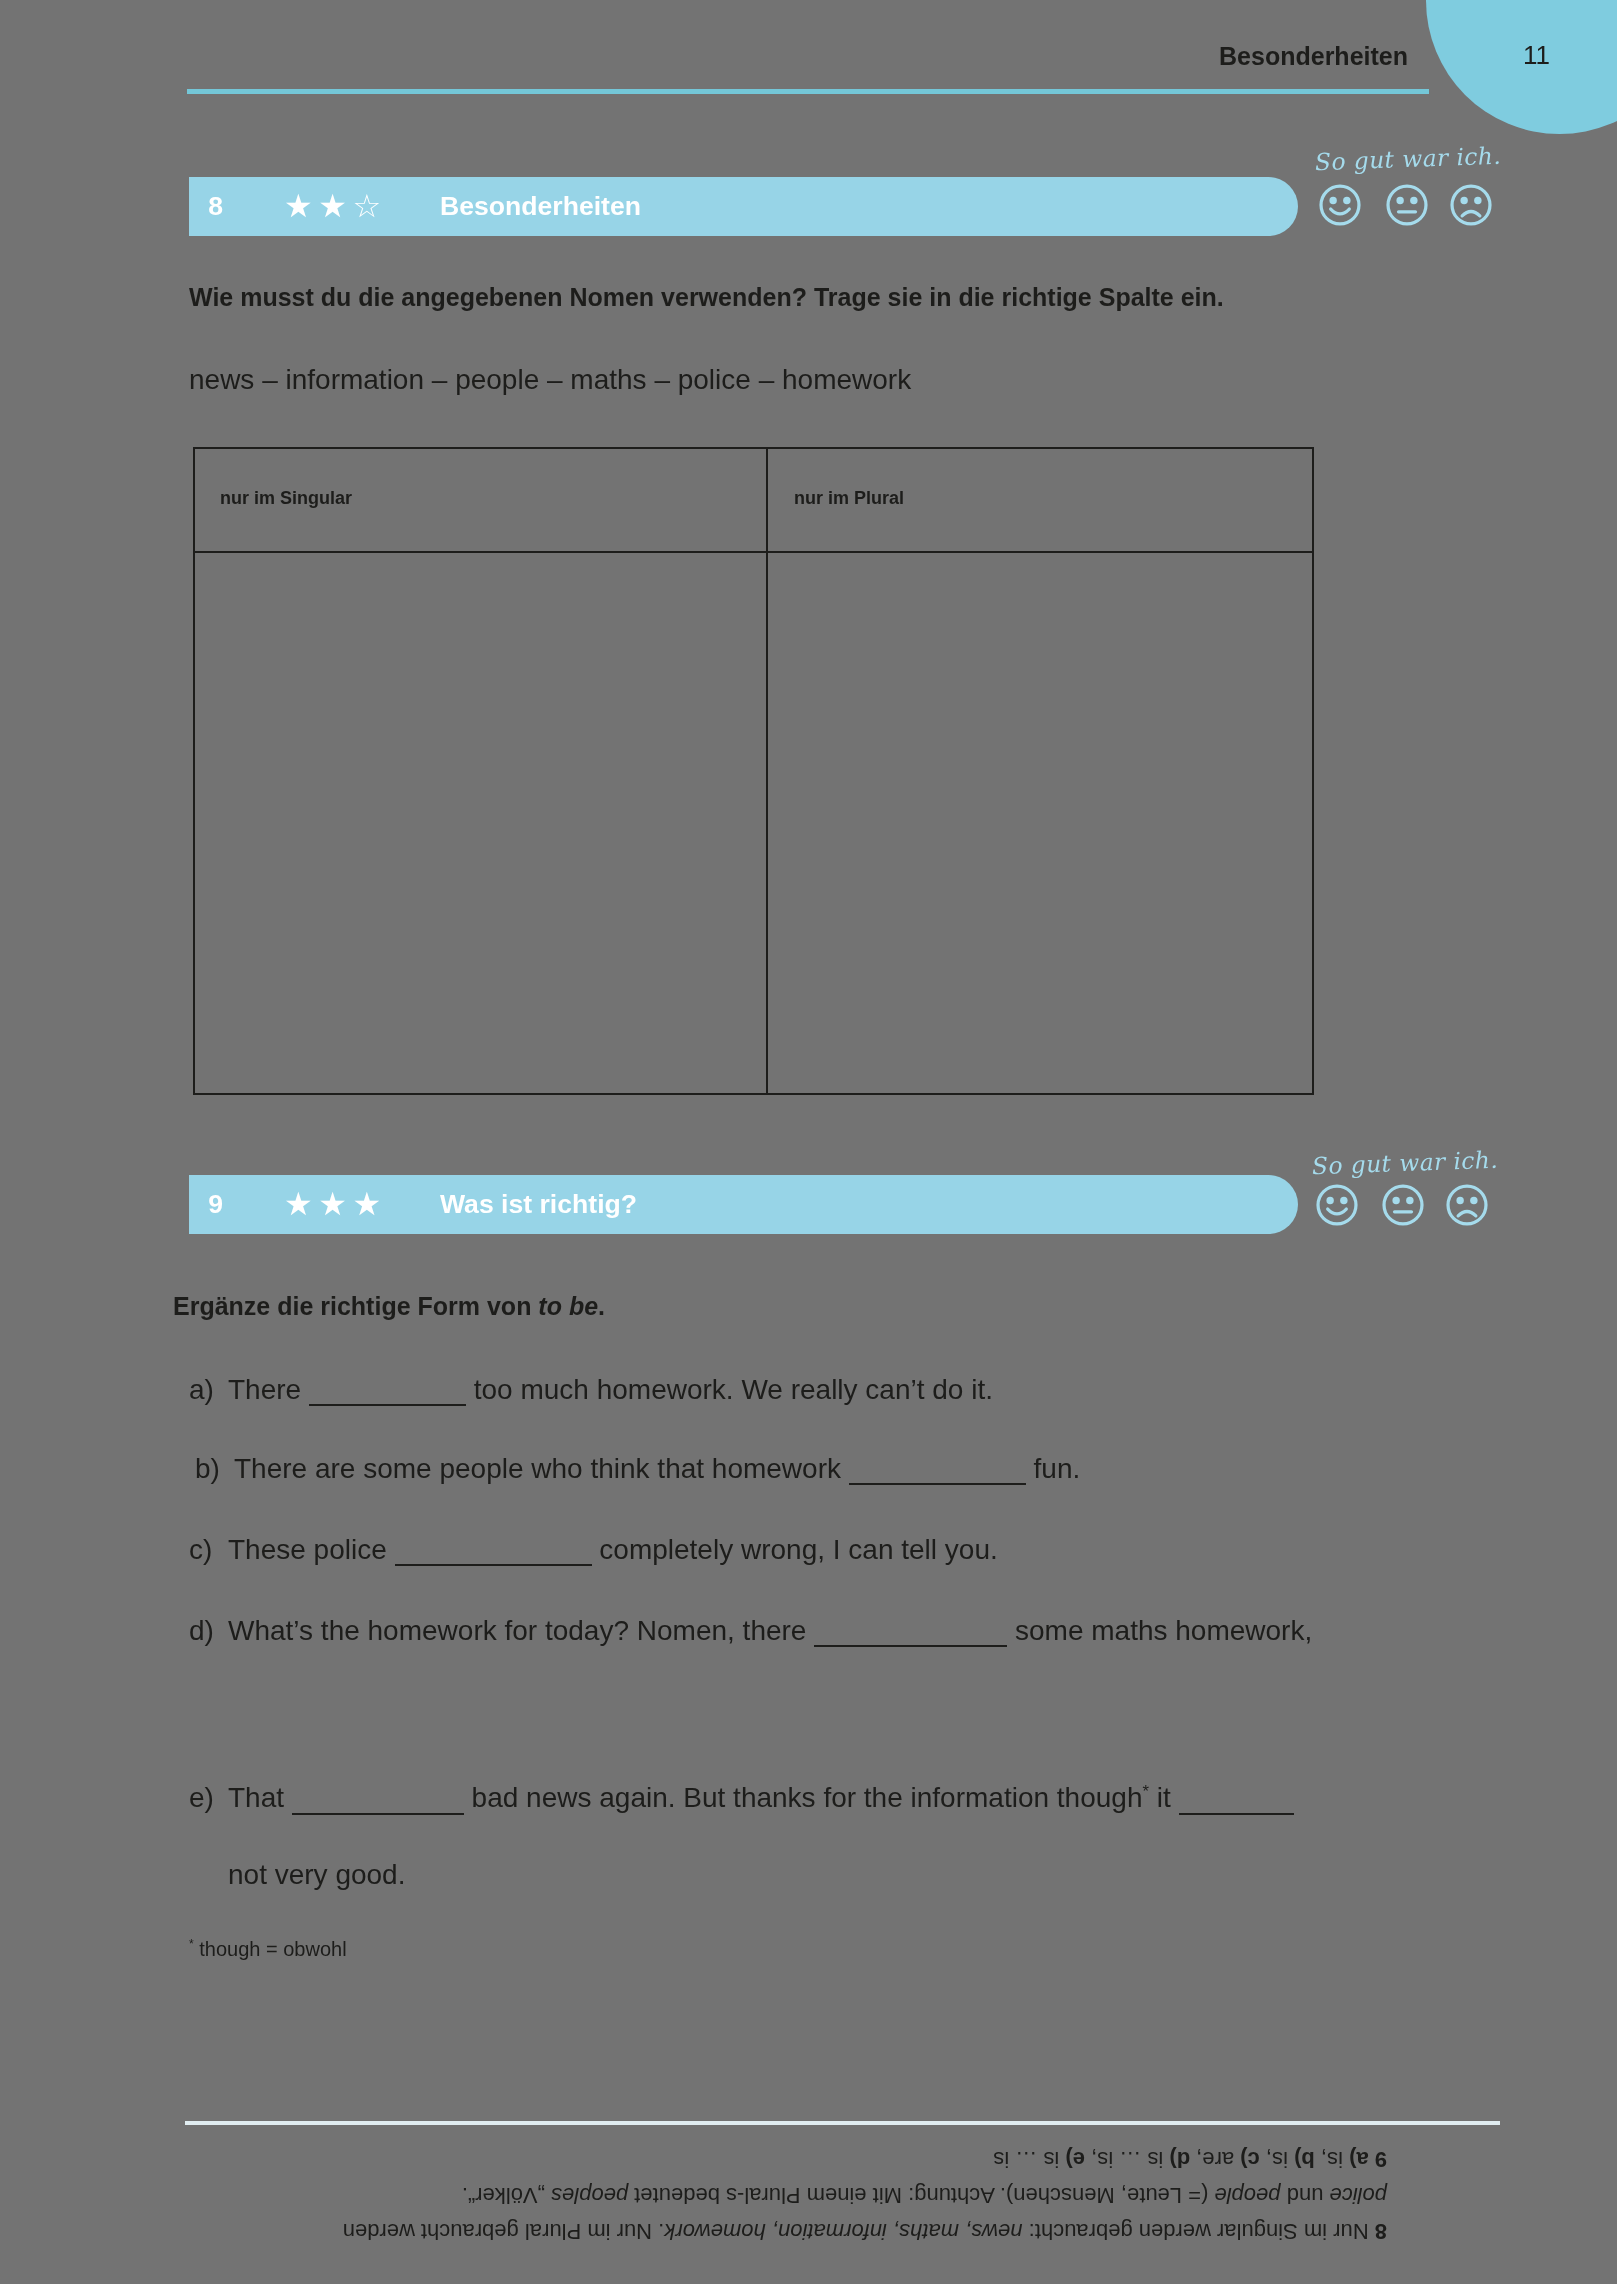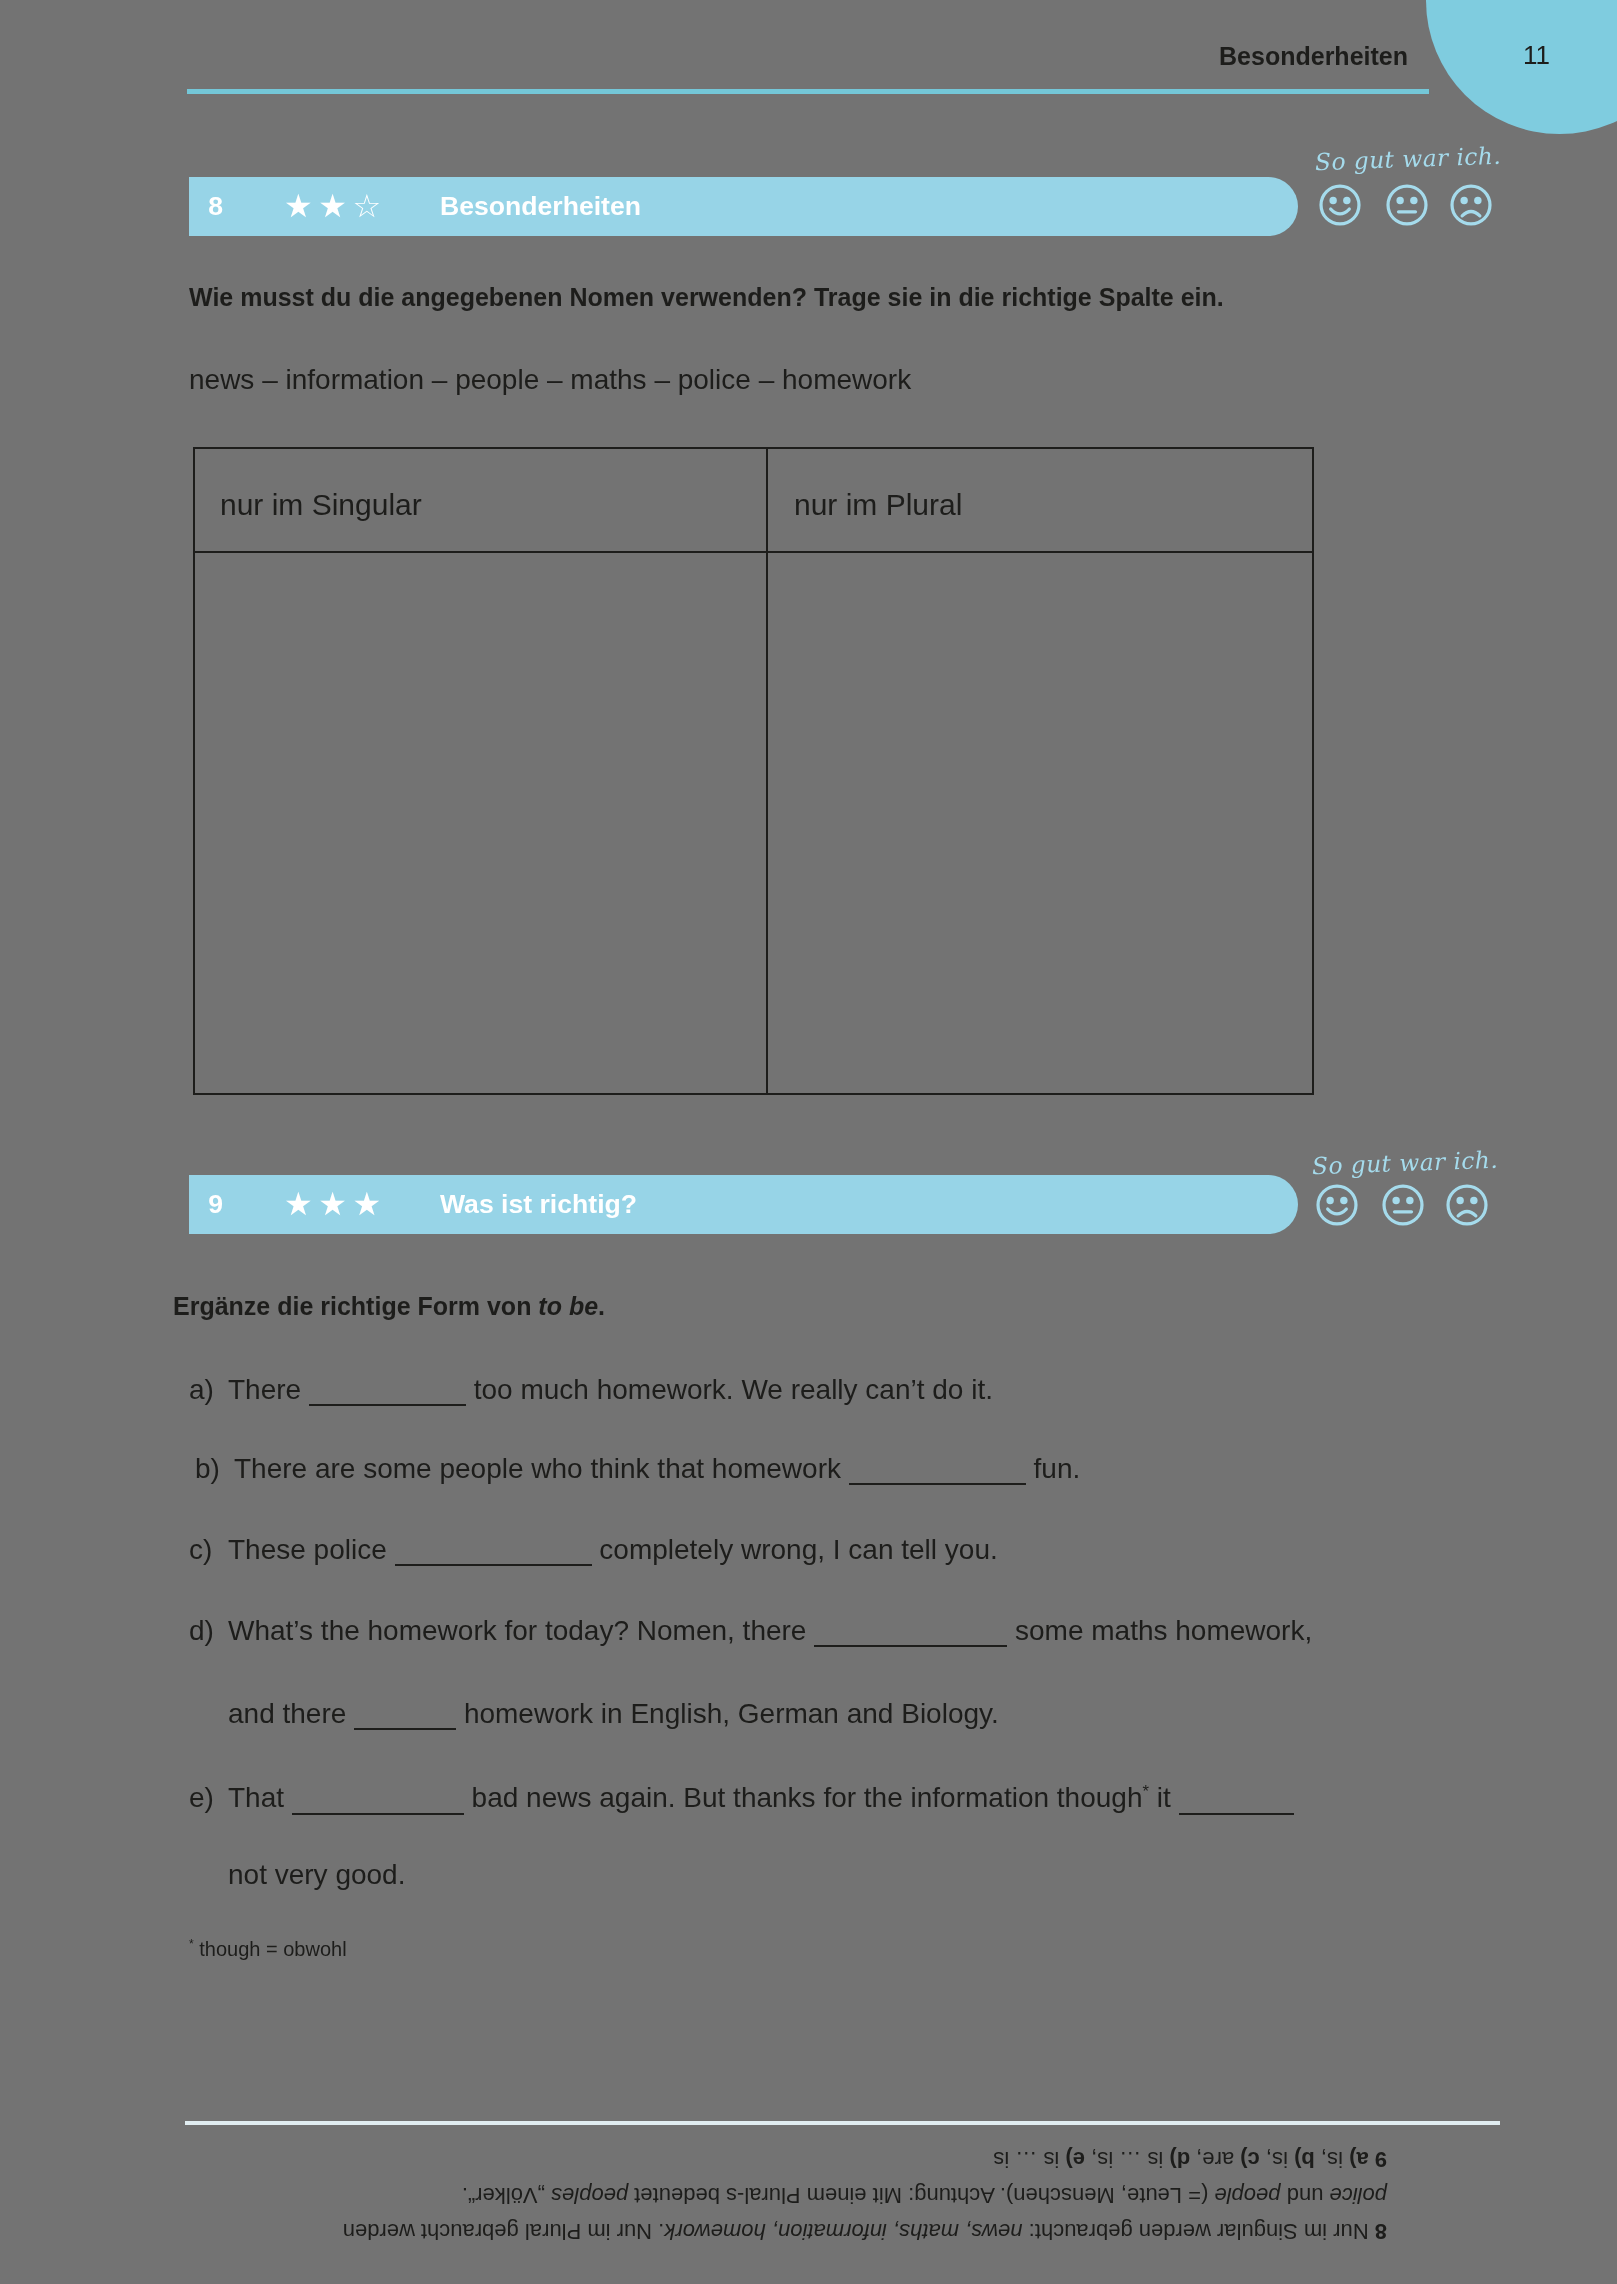--- a/index.html
+++ b/index.html
@@ -25,21 +25,21 @@
   .banner .btitle{position:absolute;left:251px;top:0;line-height:59px;font-size:26.6px;font-weight:bold;color:#fff;}
   
   .rating-caption{color:var(--accent-light,#a5dbec);font-family:"DejaVu Serif",serif;font-style:italic;
                   font-size:23.4px;transform:rotate(-2deg);letter-spacing:0.4px;}
   .smiley{position:absolute;width:42px;height:42px;}
   .smiley svg{display:block;}
   
   .fill-table{position:absolute;left:193px;top:447px;width:1117px;height:644px;border:2.4px solid var(--ink,#1d1d1b);}
   .fill-table .vdiv{position:absolute;left:571px;top:0;height:100%;width:2.4px;background:var(--ink,#1d1d1b);}
   .fill-table .hdr{position:absolute;left:0;top:0;width:100%;height:102px;border-bottom:2.4px solid var(--ink,#1d1d1b);}
-  .fill-table .hcell{position:absolute;top:39px;font-size:30px;font-weight:normal;white-space:nowrap;}
+  .fill-table .hcell{position:absolute;top:39px;font-size:18px;font-weight:bold;white-space:nowrap;}
   .fill-table .bodycell{position:absolute;top:105px;bottom:0;}
   
   .item-label{display:inline-block;width:39px;}
   .blank{display:inline-block;height:24px;border-bottom:2.4px solid var(--ink,#1d1d1b);vertical-align:-7.3px;}
   sup{font-size:60%;}
   .footnote{font-size:20px;}
   
   .footer-sep{position:absolute;left:185px;top:2121px;width:1315px;height:4px;background:var(--separator,#e1edf1);}
   .answers{position:absolute;left:149px;top:2141px;width:1238px;font-size:22px;line-height:36px;
            transform:rotate(180deg);white-space:normal;}
@@ -133,21 +133,20 @@
   <div class="abs bold-text" style="left:173px;top:1292px"><span class="b">Ergänze die richtige Form von </span><span class="b i">to be</span><span class="b">.</span></div>
 
   <div class="abs body-text" style="left:189px;top:1374px"><span class="item-label">a)</span><span><span>There </span><span class="blank" style="width: 157px;"></span><span> too much homework. We really can’t do it.</span></span></div>
 
   <div class="abs body-text" style="left:195px;top:1453px"><span class="item-label">b)</span><span><span>There are some people who think that homework </span><span class="blank" style="width: 177px;"></span><span> fun.</span></span></div>
 
   <div class="abs body-text" style="left:189px;top:1534px"><span class="item-label">c)</span><span><span>These police </span><span class="blank" style="width: 197px;"></span><span> completely wrong, I can tell you.</span></span></div>
 
   <div class="abs body-text" style="left:189px;top:1615px"><span class="item-label">d)</span><span><span>What’s the homework for today? Nomen, there </span><span class="blank" style="width: 193px;"></span><span> some maths homework,</span></span></div>
 
-  <div class="abs body-text" style="left:228px;top:1698px"><span><span>and there </span><span class="blank" style="width: 102px;"></span><span> homework in English, German and Biology.</span></span></div>
 
   <div class="abs body-text" style="left:189px;top:1776px"><span class="item-label">e)</span><span><span>That </span><span class="blank" style="width: 172px;"></span><span> bad news again. But thanks for the information though</span><sup>*</sup><span> it </span><span class="blank" style="width: 115px;"></span></span></div>
 
   <div class="abs body-text" style="left:228px;top:1859px"><span><span>not very good.</span></span></div>
 
   <div class="abs footnote" style="left:189px;top:1937px"><sup>*</sup><span> though = obwohl</span></div>
 
   <div class="footer-sep"></div>
   <div class="answers">
     <div><span class="b">8 </span><span>Nur im Singular werden gebraucht: </span><span class="i">news, maths, information, homework</span><span>. Nur im Plural gebraucht werden</span><br><span class="i">police</span><span> und </span><span class="i">people</span><span> (= Leute, Menschen). Achtung: Mit einem Plural-s bedeutet </span><span class="i">peoples</span><span> „Völker“.</span></div>

